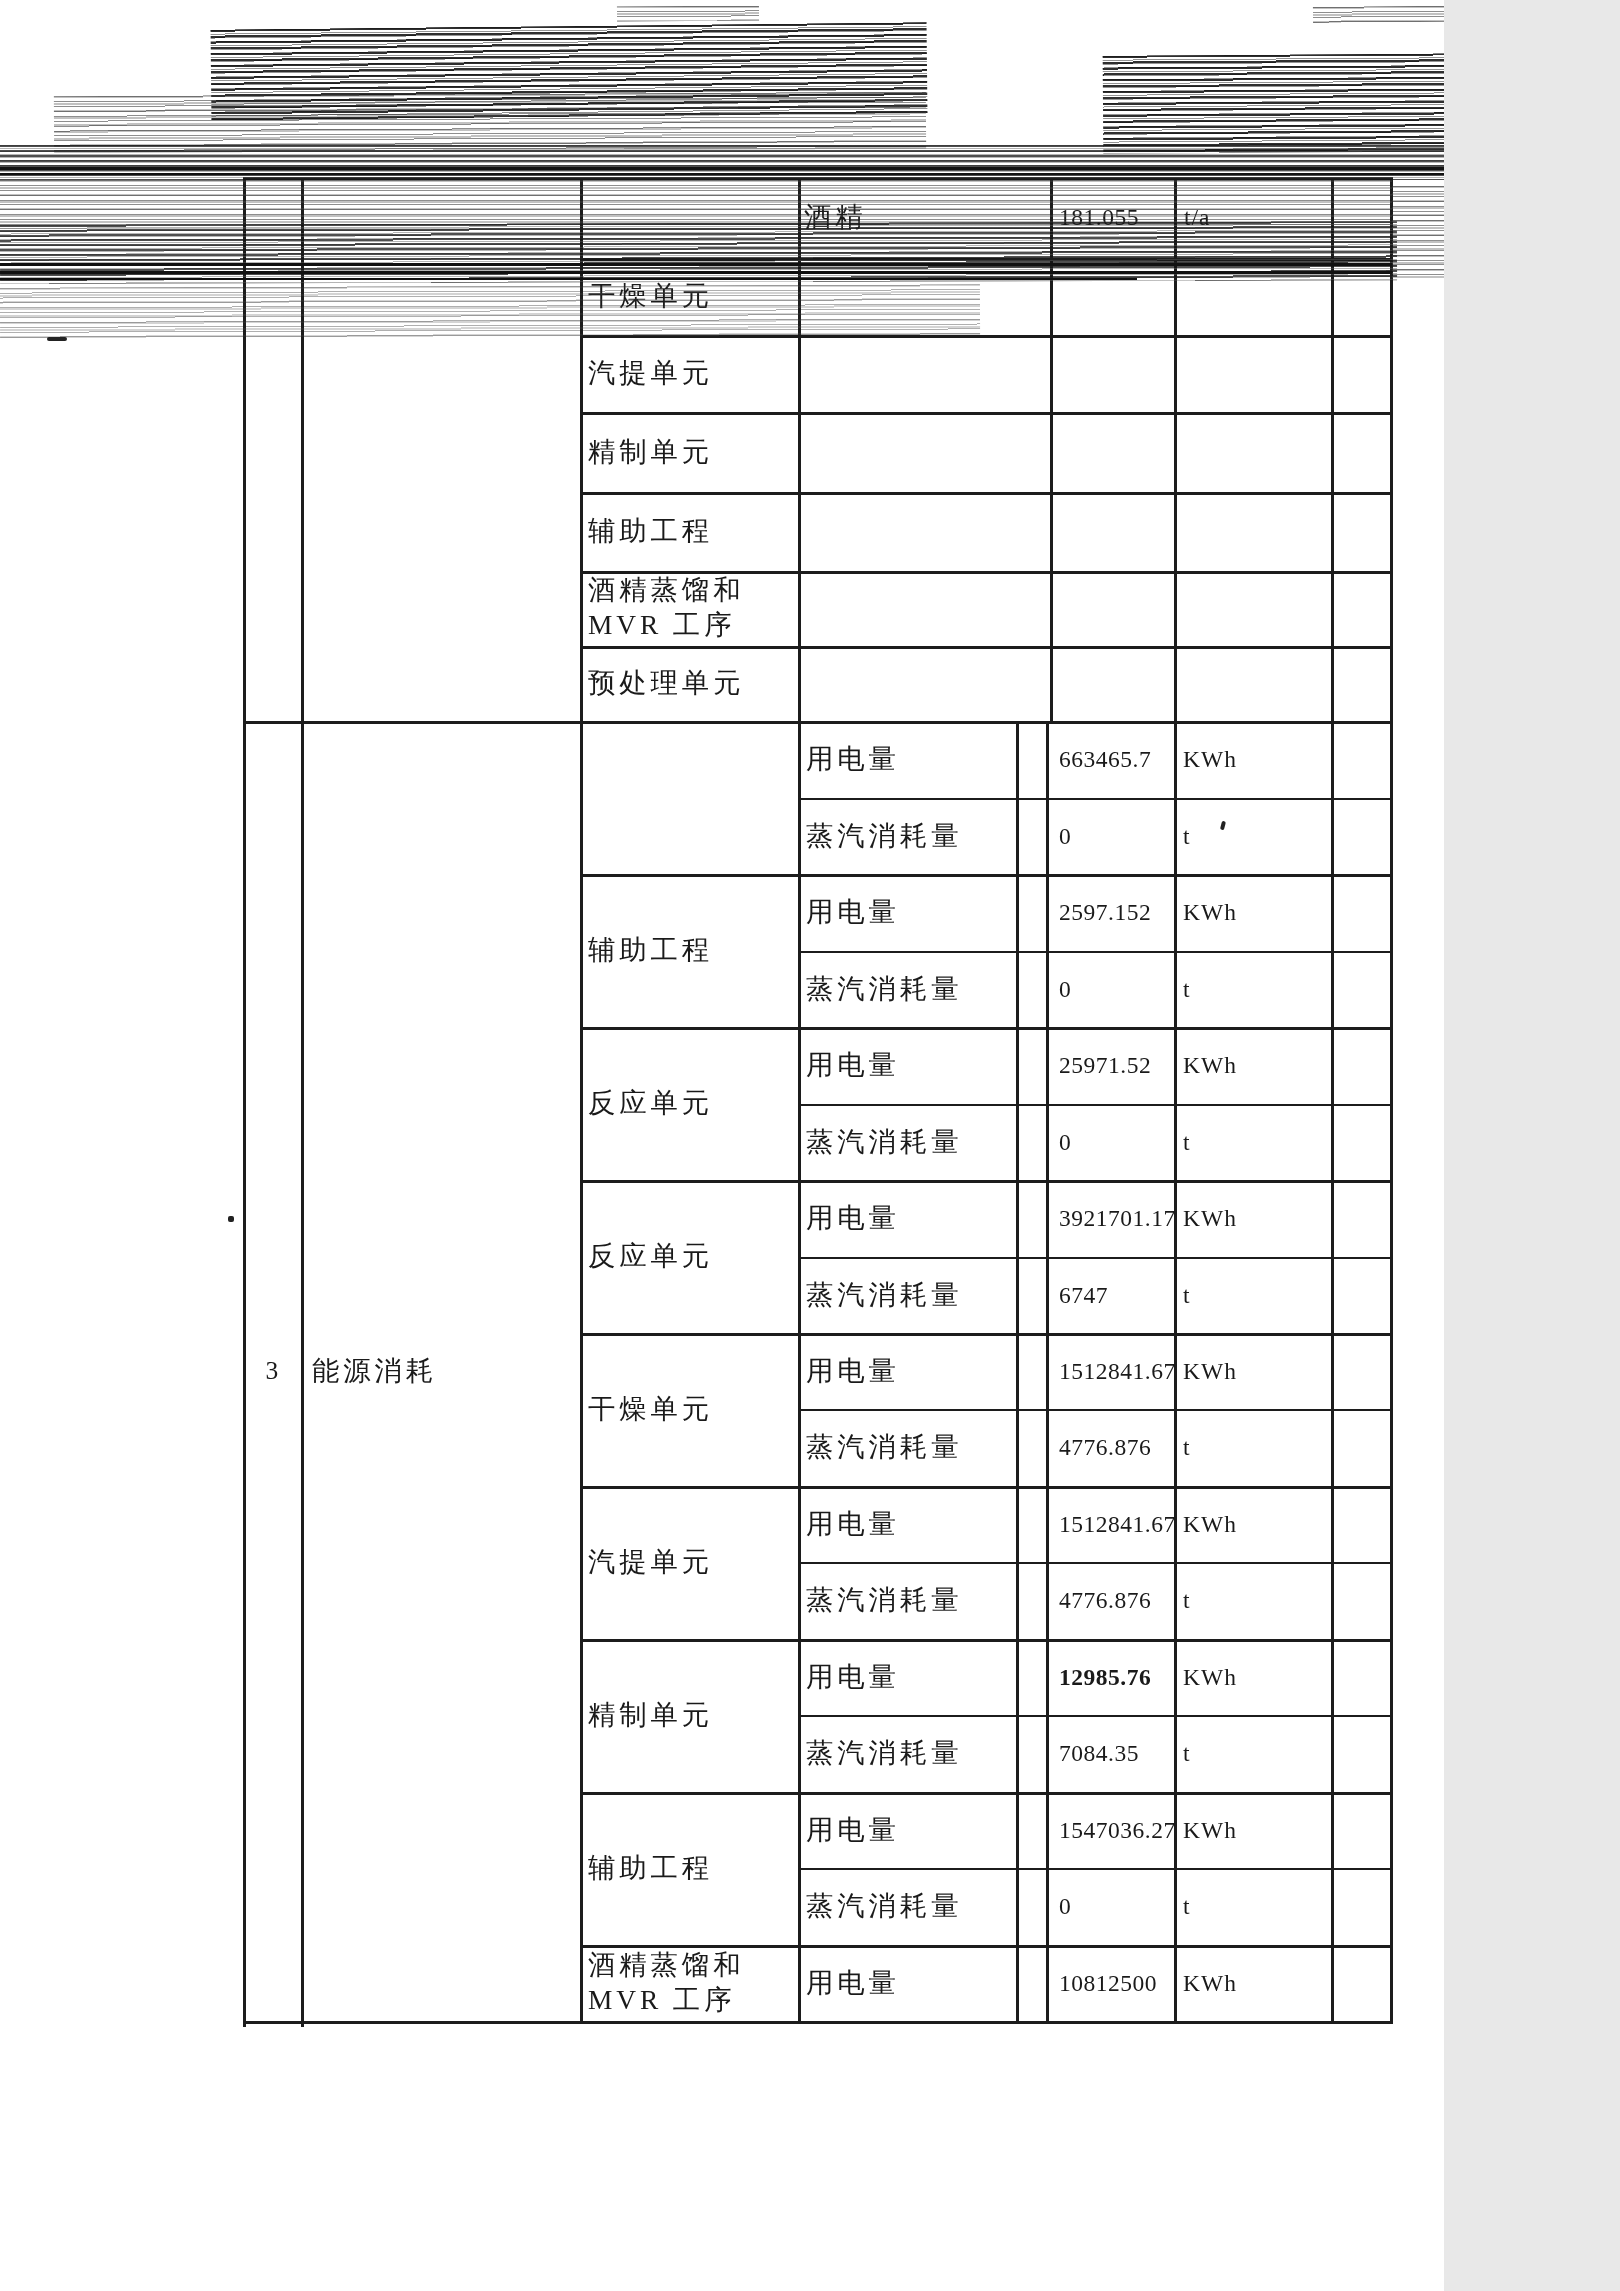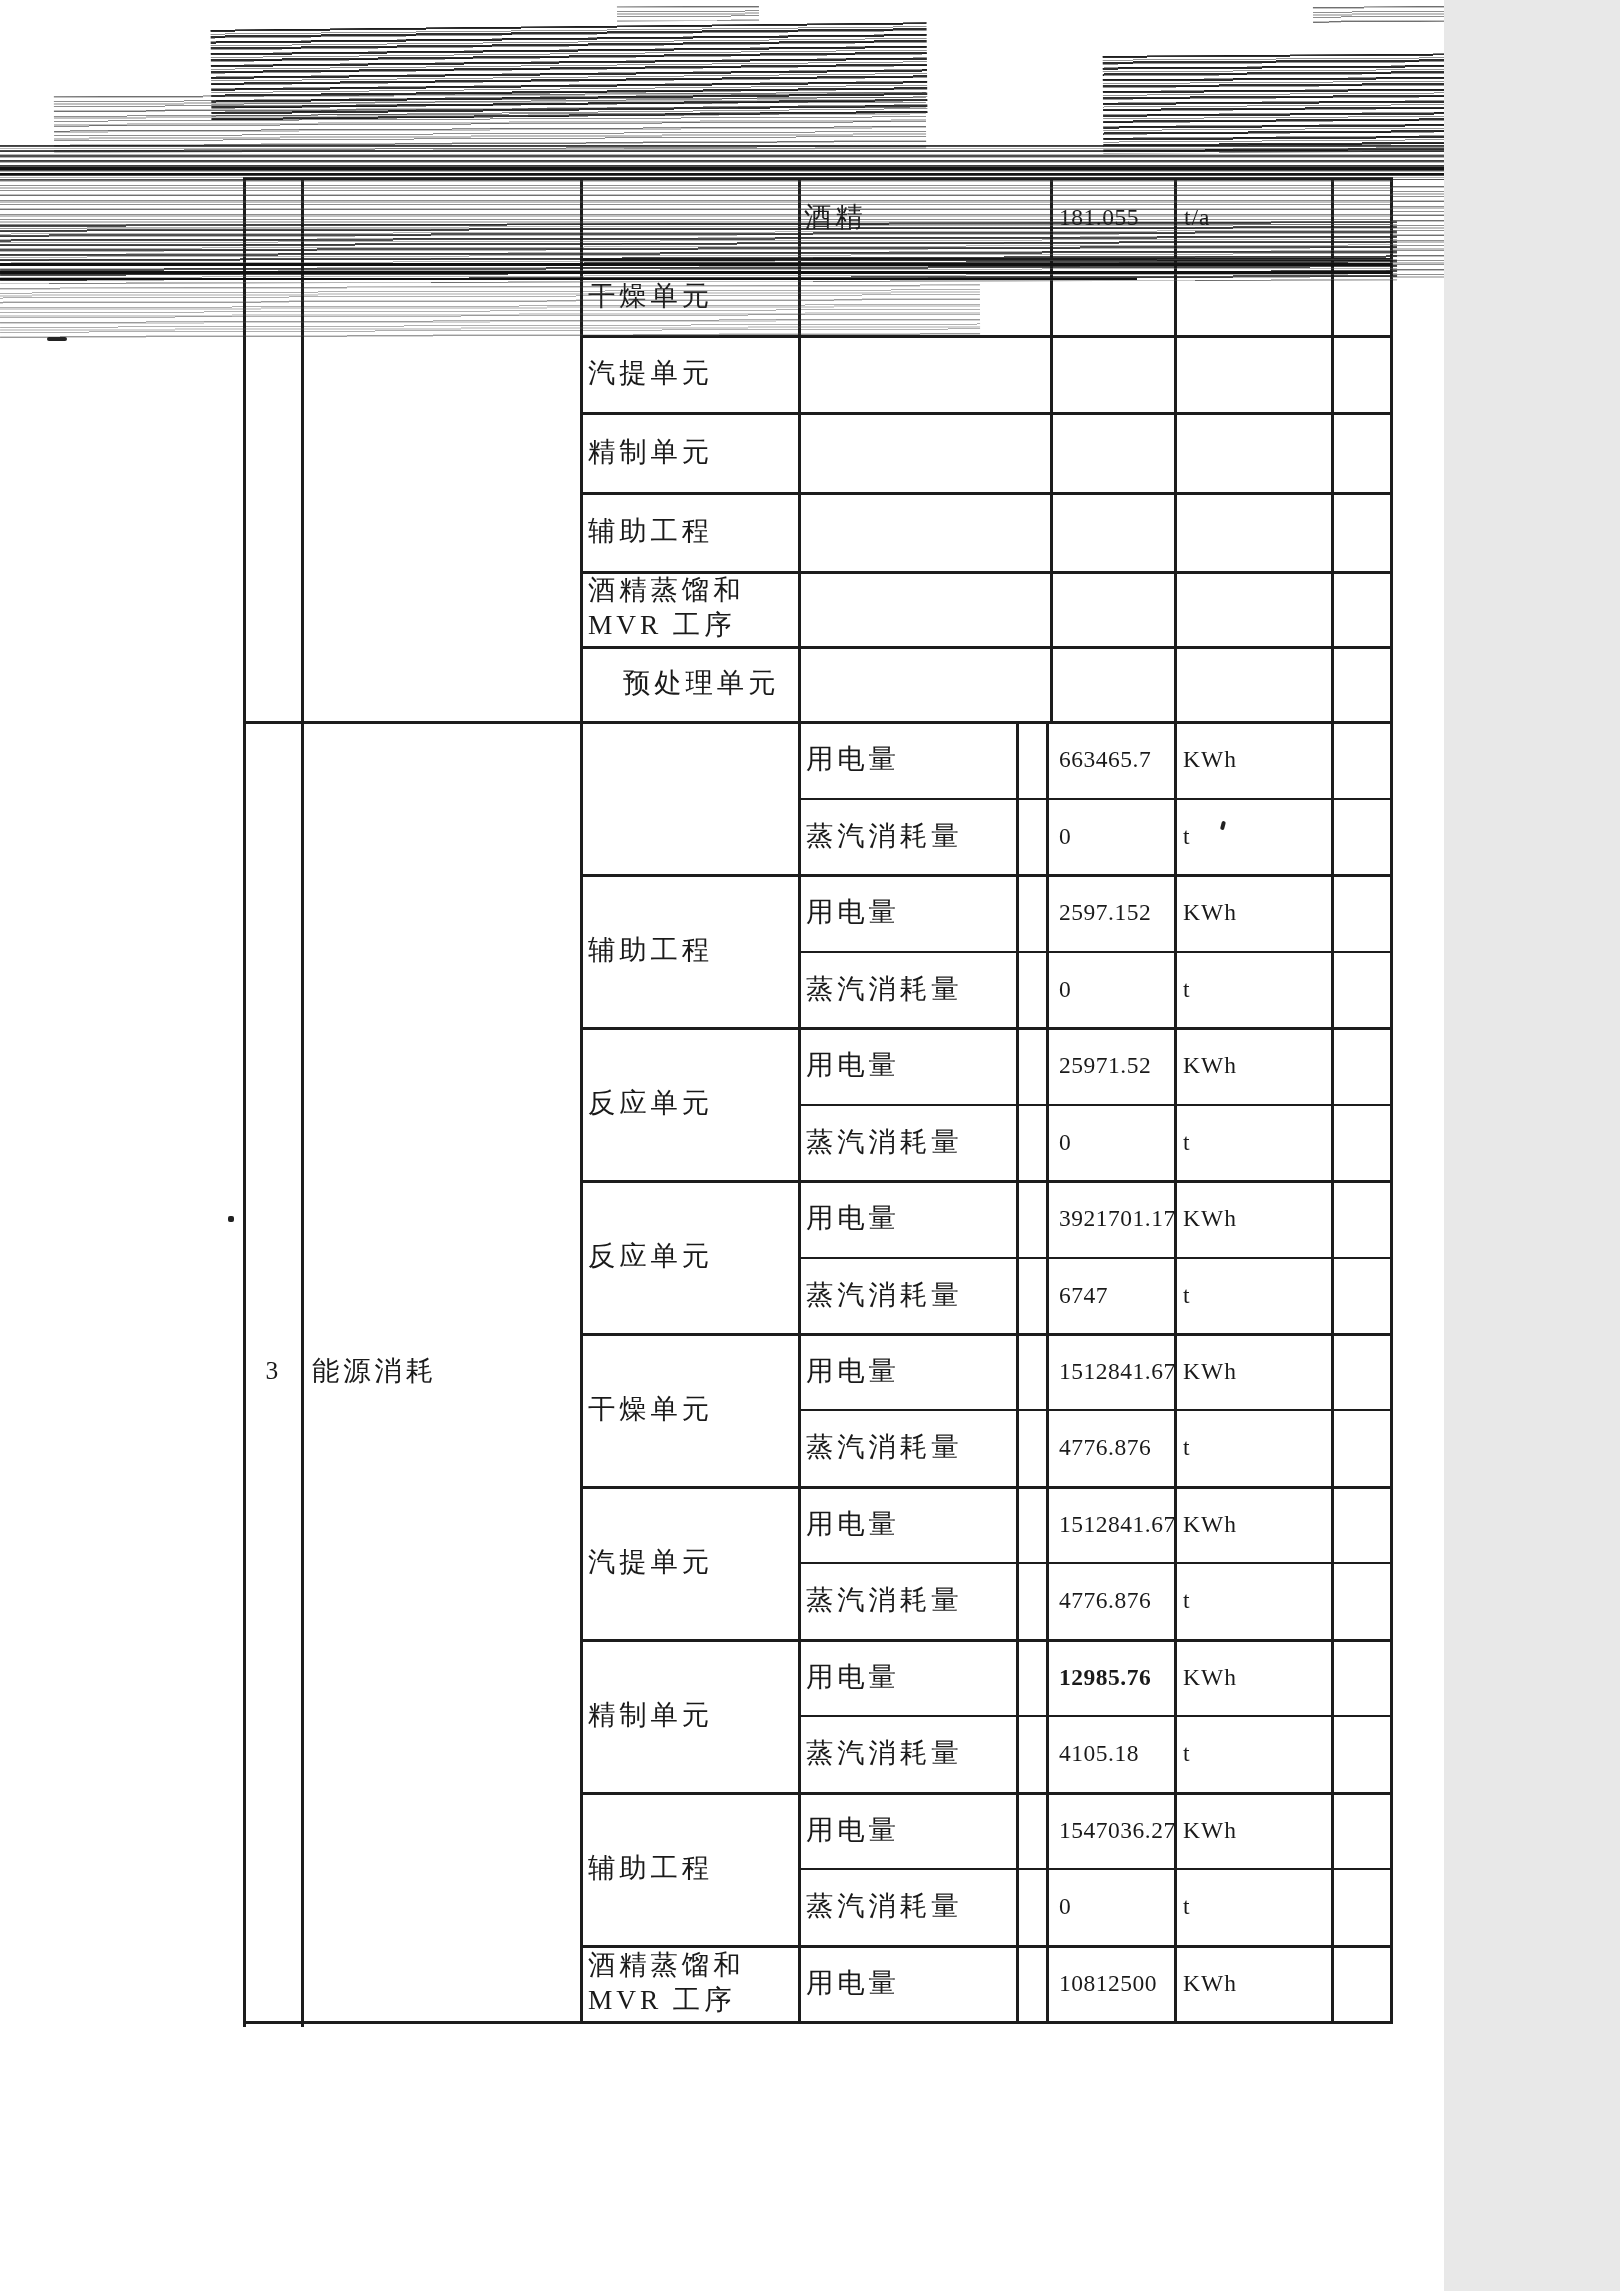--- a/index.html
+++ b/index.html
@@ -67,21 +67,21 @@
 
   <div class="cell zh" style="left:804px;top:177px;width:206px;height:80px;">酒精</div>
   <div class="cell num" style="left:1059px;top:177px;width:110px;height:80px;">181.055</div>
   <div class="cell unit" style="left:1184px;top:177px;width:98px;height:80px;">t/a</div>
 
   <div class="cell zh" style="left:588px;top:258px;width:206px;height:77px;">干燥单元</div>
   <div class="cell zh" style="left:588px;top:335px;width:206px;height:76px;">汽提单元</div>
   <div class="cell zh" style="left:588px;top:412px;width:206px;height:80px;">精制单元</div>
   <div class="cell zh" style="left:588px;top:492px;width:206px;height:79px;">辅助工程</div>
   <div class="cell zh" style="left:588px;top:571px;width:204px;height:74px;">酒精蒸馏和 MVR 工序</div>
-  <div class="cell zh" style="left:588px;top:646px;width:206px;height:75px;margin-left:35px;">预处理单元</div>
+  <div class="cell zh" style="left:588px;top:646px;width:206px;height:75px;">预处理单元</div>
 
   <div class="cell num" style="left:243px;top:721px;width:58px;height:1300px;justify-content:center;font-size:25.5px;">3</div>
   <div class="cell zh" style="left:312px;top:721px;width:265px;height:1300px;text-align:center;">能源消耗</div>
 
   <div class="cell zh" style="left:806px;top:721px;width:201px;height:76px;">用电量</div>
   <div class="cell num" style="left:1059px;top:721px;width:110px;height:76px;">663465.7</div>
   <div class="cell unit" style="left:1183px;top:721px;width:108px;height:76px;">KWh</div>
   <div class="cell zh" style="left:806px;top:798px;width:201px;height:76px;">蒸汽消耗量</div>
   <div class="cell num" style="left:1059px;top:798px;width:110px;height:76px;">0</div>
   <div class="cell unit" style="left:1183px;top:798px;width:108px;height:76px;">t</div>
@@ -124,21 +124,21 @@
   <div class="cell unit" style="left:1183px;top:1486px;width:108px;height:76px;">KWh</div>
   <div class="cell zh" style="left:806px;top:1562px;width:201px;height:76px;">蒸汽消耗量</div>
   <div class="cell num" style="left:1059px;top:1562px;width:110px;height:76px;">4776.876</div>
   <div class="cell unit" style="left:1183px;top:1562px;width:108px;height:76px;">t</div>
 
   <div class="cell zh" style="left:588px;top:1639px;width:206px;height:153px;">精制单元</div>
   <div class="cell zh" style="left:806px;top:1639px;width:201px;height:76px;">用电量</div>
   <div class="cell num" style="left:1059px;top:1639px;width:110px;height:76px;font-weight:bold;">12985.76</div>
   <div class="cell unit" style="left:1183px;top:1639px;width:108px;height:76px;">KWh</div>
   <div class="cell zh" style="left:806px;top:1715px;width:201px;height:76px;">蒸汽消耗量</div>
-  <div class="cell num" style="left:1059px;top:1715px;width:110px;height:76px;">4105.18</div>
+  <div class="cell num" style="left:1059px;top:1715px;width:110px;height:76px;">7084.35</div>
   <div class="cell unit" style="left:1183px;top:1715px;width:108px;height:76px;">t</div>
 
   <div class="cell zh" style="left:588px;top:1792px;width:206px;height:153px;">辅助工程</div>
   <div class="cell zh" style="left:806px;top:1792px;width:201px;height:76px;">用电量</div>
   <div class="cell num" style="left:1059px;top:1792px;width:110px;height:76px;">1547036.27</div>
   <div class="cell unit" style="left:1183px;top:1792px;width:108px;height:76px;">KWh</div>
   <div class="cell zh" style="left:806px;top:1868px;width:201px;height:76px;">蒸汽消耗量</div>
   <div class="cell num" style="left:1059px;top:1868px;width:110px;height:76px;">0</div>
   <div class="cell unit" style="left:1183px;top:1868px;width:108px;height:76px;">t</div>
 

